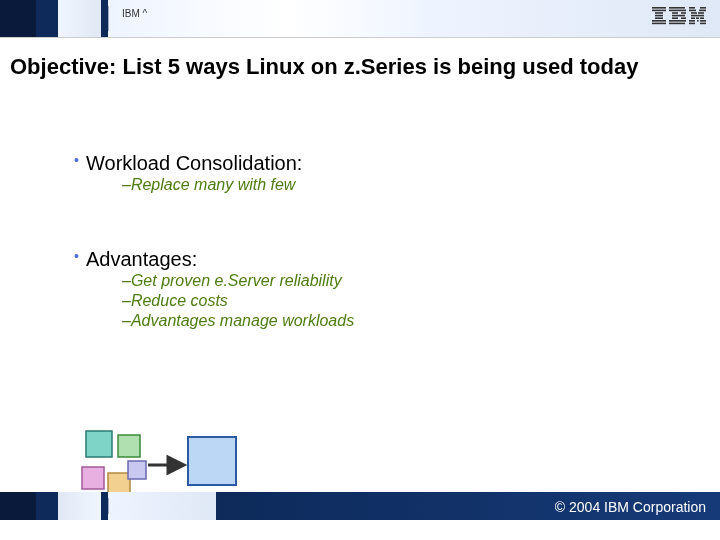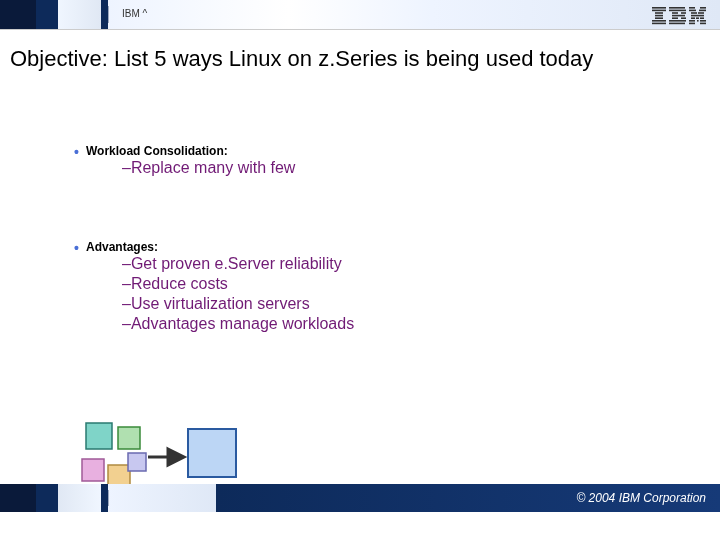--- a/index.html
+++ b/index.html
@@ -1,21 +1,21 @@
 <!DOCTYPE html>
 <html><head>
 <meta charset="utf-8">
 <style>
   * { box-sizing: border-box; margin: 0; padding: 0; }
   html, body { width: 720px; height: 540px; font-family: Arial, Helvetica, sans-serif; background: #fff; overflow: hidden; }
 
   
   .header-band {
     position: relative;
-    height: 30px;
+    height: 38px;
     background: linear-gradient(to right,
       #0a1a3a 0%, #0a1a3a 5%,
       #0d2a5a 5%, #0d2a5a 8%,
       #f0f6ff 8%, #e0e8f4 14%,
       #0d2a5a 14%, #0d2a5a 15%,
       #eef4ff 15%, #ffffff 40%,
       #eef4ff 60%, #dfe8f6 100%);
     border-bottom: 1px solid #ccc;
   }
   .header-sep {
@@ -28,50 +28,51 @@
   .header-logo {
     position: absolute; right: 14px; top: 7px;
   }
   .header-logo svg { display: block; }
 
   
   .title {
     padding: 16px 10px 0 10px;
     font-size: 22px;
     color: #000;
-    font-weight: 400;
+    font-weight: 700;
   }
 
   
   .body-area {
     position: relative;
     height: 440px;
   }
   .bullet-block {
     position: absolute;
     left: 74px;
   }
   .block1 { top: 72px; }
   .block2 { top: 168px; }
 
   .bullet-head {
-    font-size: 12px; font-weight: bold; color: #000;
+    font-size: 20px; font-weight: normal; color: #000;
     position: relative;
     padding-left: 12px;
   }
   .bullet-head::before {
     content: "•";
     position: absolute; left: 0; top: 0;
     color: #4a6fd6;
     font-size: 14px;
   }
   .sub {
-    font-size: 16px; color: #701a75;
+    font-size: 16px; color: #4d7c0f;
     padding-left: 48px;
     line-height: 1.25;
+    font-style: italic;
   }
   .sub::before { content: "–"; margin-right: 0; }
 
   
   .diagram {
     position: absolute; left: 80px; top: 345px;
     width: 160px; height: 88px;
   }
 
   
@@ -81,21 +82,21 @@
       #0a1a3a 0%, #0a1a3a 5%,
       #0d2a5a 5%, #0d2a5a 8%,
       #e0e8f4 8%, #f0f6ff 14%,
       #0d2a5a 14%, #0d2a5a 15%,
       #eef4ff 15%, #dfe8f6 30%,
       #0d2a5a 30%, #163a78 100%);
   }
   .footer-sep { position: absolute; left: 108px; top: 6px; bottom: 6px; width: 1px; background: #9ca8bf; }
   .copyright {
     position: absolute; right: 14px; top: 7px;
-    font-size: 12px; color: #fff; font-style: italic;
+    font-size: 14px; color: #fff;
   }
 </style>
 </head>
 <body>
 
 <div class="header-band">
   <div class="header-sep"></div>
   <div class="header-label">IBM ^</div>
   <div class="header-logo">
     <svg width="54" height="18" viewBox="0 0 54 18">
@@ -142,21 +143,20 @@
 
   <div class="bullet-block block1">
     <div class="bullet-head">Workload Consolidation:</div>
     <div class="sub">Replace many with few</div>
   </div>
 
   <div class="bullet-block block2">
     <div class="bullet-head">Advantages:</div>
     <div class="sub">Get proven e.Server reliability</div>
     <div class="sub">Reduce costs</div>
-    <div class="sub">Use virtualization servers</div>
     <div class="sub">Advantages manage workloads</div>
   </div>
 
   <div class="diagram">
     <svg width="160" height="90" viewBox="0 0 160 90">
 
       <rect x="6" y="6" width="26" height="26" fill="#7fd4c8" stroke="#2a7a70" stroke-width="1.5"></rect>
       <rect x="38" y="10" width="22" height="22" fill="#b0e0b0" stroke="#3a8a3a" stroke-width="1.5"></rect>
       <rect x="2" y="42" width="22" height="22" fill="#e8b0e0" stroke="#a05a98" stroke-width="1.5"></rect>
       <rect x="28" y="48" width="22" height="22" fill="#f2d090" stroke="#b08a40" stroke-width="1.5"></rect>

